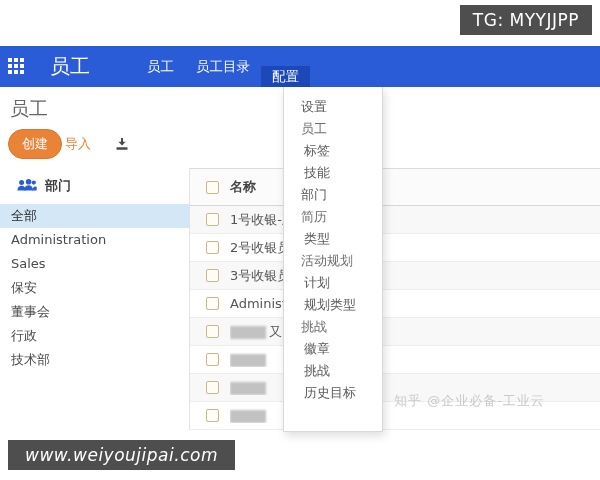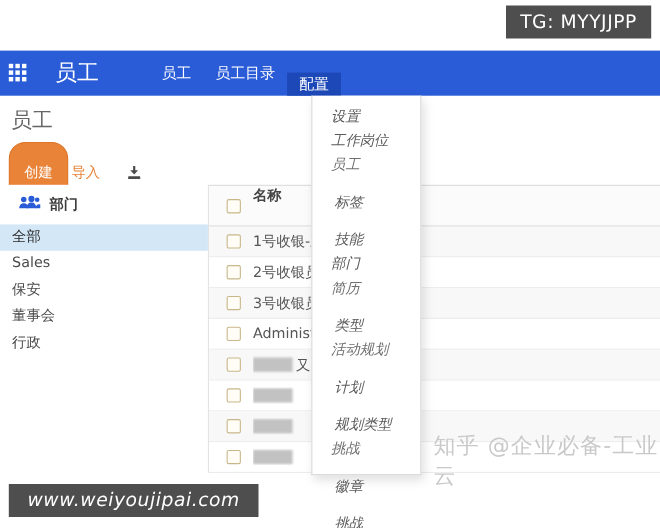--- a/index.html
+++ b/index.html
@@ -24,64 +24,64 @@
     margin-left:25px; }
   #nav-menus { display:flex; align-items:stretch; margin-left:46px; }
   .nav-menu { display:flex; align-items:center; padding:0 11px; color:#fdfdff;
     font-size:13.5px; cursor:pointer; }
   .nav-menu.active { background:#1d48b7;margin-top:20px; }
 
   
   #page-title { position:absolute; top:96px; left:10px; font-size:19px; color:#666; }
   #actions { position:absolute; top:129px; left:8px; display:flex; align-items:center; }
   #create-btn { background:#e98338; border:1px solid #dd7527; color:#fff;
-    font-size:13px; padding:18px 13px; border-radius:15px; cursor:pointer;
+    font-size:13px; padding:5px 13px; border-radius:15px; cursor:pointer;
     font-family:inherit; }
   #import-link { color:#e98338; font-size:13px; margin-left:3px; cursor:pointer; }
   #download-icon { margin-left:24px; cursor:pointer; display:inline-flex; }
 
   
   #sidebar { position:absolute; top:168px; left:0; width:190px; height:262px;
     border-right:1px solid #e3e3e3; background:#fff; }
   #side-header { height:36px; display:flex; align-items:center; padding-left:17px;
     font-size:13px; font-weight:bold; color:#3c3c3c; }
   #side-header .txt { margin-left:8px; }
   .side-item { height:24px; line-height:24px; padding-left:11px; font-size:13px;
     color:#4a4a4a; cursor:pointer; white-space:nowrap; }
   .side-item.selected { background:#d3e7f7; color:#2b2b2b; }
 
   
   #table { position:absolute; top:168px; left:190px; width:410px; }
-  .thead { height:38px; display:flex; background:#fbfbfb;
+  .thead { height:38px; display:flex; align-items:center; background:#fbfbfb;
     border-top:1px solid #dcdcdc; border-bottom:1px solid #d6d6d6;
     font-size:13px; font-weight:bold; color:#454545; }
   .trow { height:28px; display:flex; align-items:center; border-bottom:1px solid #ececec;
     font-size:13px; color:#555; background:#fff; }
   .trow.zebra { background:#f8f8f8; }
   .cell-check { width:40px; padding-left:16px; display:flex; align-items:center; }
   .cell-name { width:155px; white-space:nowrap; overflow:hidden; }
   .cell-phone { flex:1; text-align:center; }
   .checkbox { display:inline-block; width:13px; height:13px; background:#fffdf5;
     border:1px solid #c8b78a; border-radius:2px; cursor:pointer; }
   .blur-block { display:inline-block; vertical-align:middle; height:13px; width:36px;
     background:#c2c2c2; filter:blur(1.2px); margin-right:3px; }
 
   
   #dropdown { position:absolute; left:283px; top:87px; width:100px; height:345px;
     background:#fff; border:1px solid #d9d9d9; border-top:none;
-    box-shadow:2px 4px 9px rgba(0,0,0,0.13); padding-top:9px; z-index:10;font-style:italic; }
+    box-shadow:2px 4px 9px rgba(0,0,0,0.13); padding-top:9px; z-index:10; }
   .dmenu-item { height:22px; line-height:22px; padding-left:17px; font-size:13px;
     color:#5a5a5a; cursor:pointer; white-space:nowrap; }
-  .dmenu-item.sub { padding-left:20px;margin-top:12px; }
+  .dmenu-item.sub { padding-left:20px; }
   .dmenu-section { height:22px; line-height:22px; padding-left:17px; font-size:13px;
     color:#6f6f6f; white-space:nowrap; }
 
   
   #zhihu-watermark { position:absolute; left:394px; top:392px; color:#c9c9c9;
-    font-size:20px; letter-spacing:1px; z-index:5; }
+    font-size:13px; letter-spacing:1px; z-index:5; }
 </style>
 </head>
 <body>
 
 <div id="stage">
 
   <div id="tg-badge" class="dark-badge">TG: MYYJJPP</div>
 
   <div id="navbar">
     <span id="grid-icon">
@@ -125,24 +125,26 @@
           <circle cx="11.6" cy="3.8" r="2.8"></circle>
           <path d="M7.2 12.4c0-3.4 2-5.2 4.4-5.2s4.4 1.8 4.4 5.2z"></path>
           <circle cx="16.8" cy="4.6" r="2.1"></circle>
           <path d="M15.2 12.4c.4-2.6 1.7-3.8 3.1-3.8 1 0 1.4.3 1.4.3v3.5z"></path>
         </svg>
       </span>
       <span class="txt">部门</span>
     </div>
     <div id="side-items">
         <div class="side-item selected">全部</div>
+        <div class="side-item">Administration</div>
         <div class="side-item">Sales</div>
         <div class="side-item">保安</div>
         <div class="side-item">董事会</div>
         <div class="side-item">行政</div>
+        <div class="side-item">技术部</div>
       </div>
   </div>
 
   <div id="table">
     <div class="thead">
       <span class="cell-check">
         <span class="checkbox"></span>
       </span>
       <span class="cell-name">名称</span>
     </div>
@@ -201,21 +203,20 @@
             <span class="checkbox"></span>
           </span>
           <span class="cell-name"><span class="blur-block"></span></span>
           <span class="cell-phone"></span>
         </div>
       </div>
   </div>
 
   <div id="dropdown">
       <div class="dmenu-item">设置</div>
-      <div class="dmenu-item">工作岗位</div>
       <div class="dmenu-section">员工</div>
       <div class="dmenu-item sub">标签</div>
       <div class="dmenu-item sub">技能</div>
       <div class="dmenu-item">部门</div>
       <div class="dmenu-section">简历</div>
       <div class="dmenu-item sub">类型</div>
       <div class="dmenu-section">活动规划</div>
       <div class="dmenu-item sub">计划</div>
       <div class="dmenu-item sub">规划类型</div>
       <div class="dmenu-section">挑战</div>

